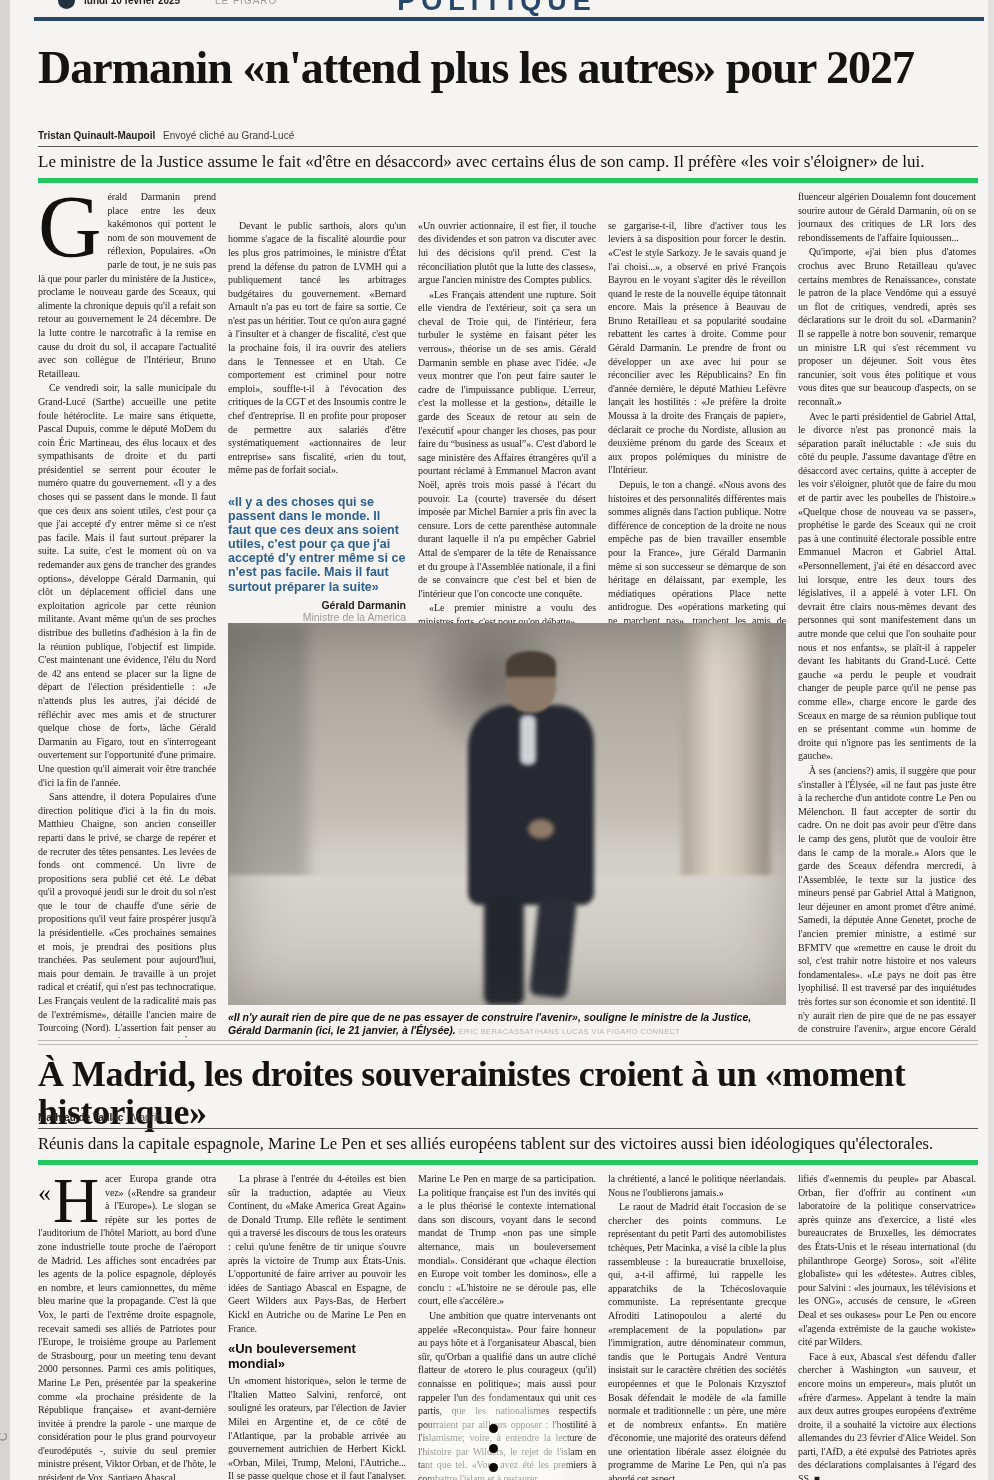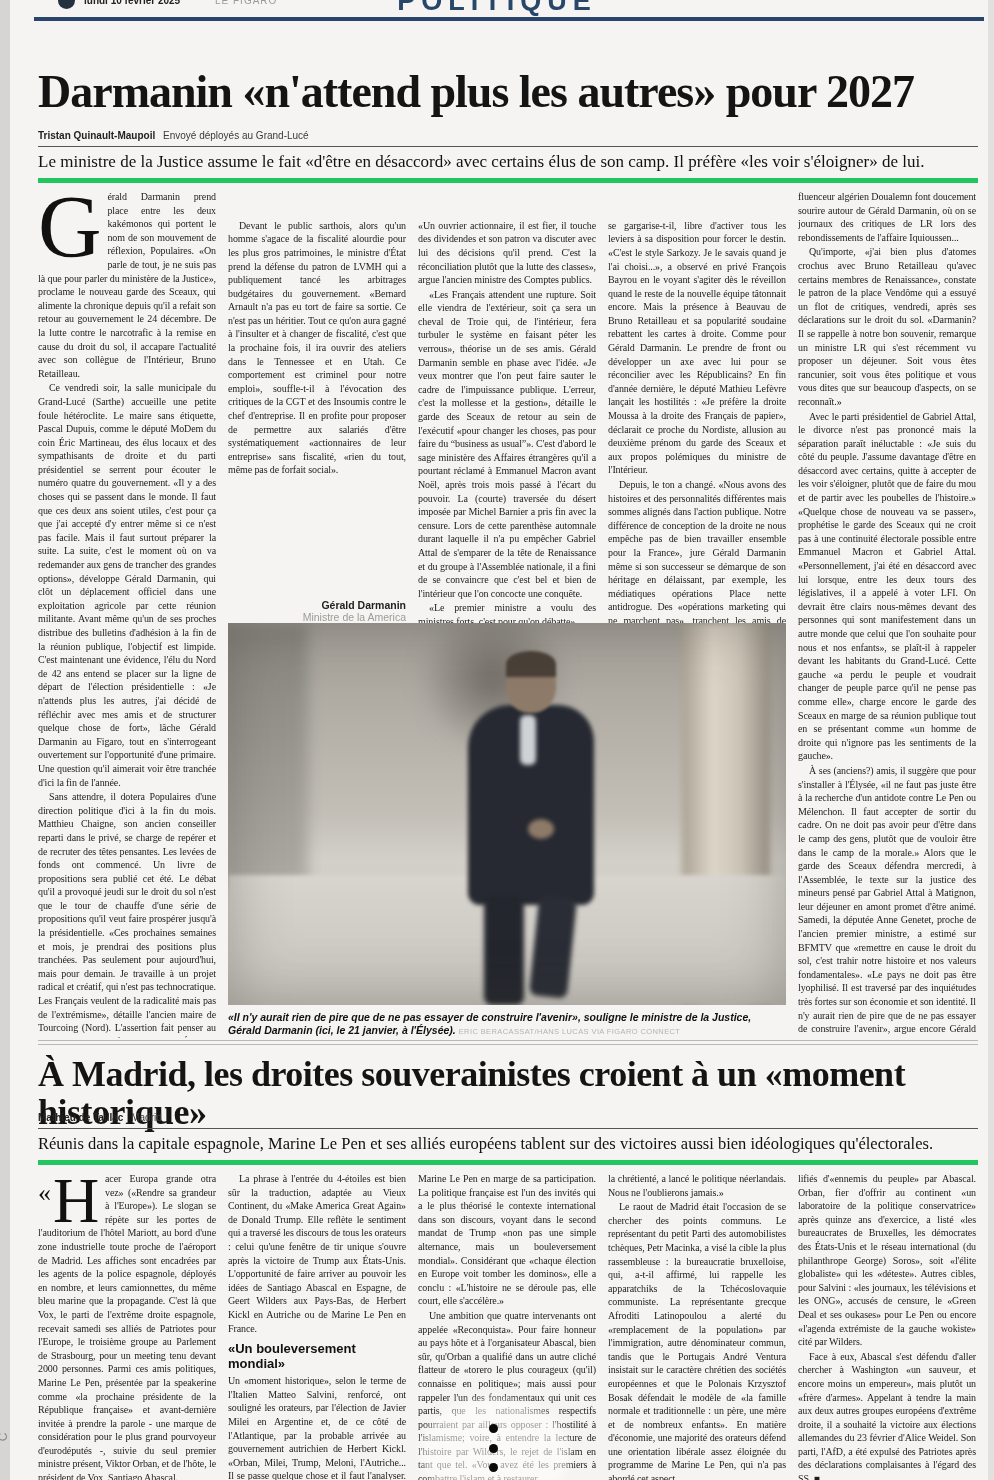--- a/index.html
+++ b/index.html
@@ -13,21 +13,21 @@
   .hdr-date{position:absolute;left:84px;top:-5px;font-family:"Liberation Sans",sans-serif;
             font-size:10px;font-weight:bold;color:#222;}
   .hdr-pub{position:absolute;left:215px;top:-5px;font-family:"Liberation Sans",sans-serif;
            font-size:10px;color:#9a9a98;letter-spacing:1px;}
   .hdr-section{position:absolute;left:0;right:0;top:-14px;text-align:center;
                font-family:"Liberation Sans",sans-serif;font-weight:bold;font-size:27px;
                color:#27466a;letter-spacing:6px;}
   .hdr-rule{position:absolute;left:34px;top:17px;width:950px;height:4px;background:#27466a;}
 
   
-  .a1-headline{position:absolute;left:38px;top:68px;width:940px;margin:0;
+  .a1-headline{position:absolute;left:38px;top:44px;width:940px;margin:0;
                font-size:46px;font-weight:bold;letter-spacing:-1px;color:#141414;line-height:1.05;}
   .byline{position:absolute;font-family:"Liberation Sans",sans-serif;font-size:10px;color:#222;}
   .a1-byline{left:38px;top:130px;}
   .byline b{font-weight:bold;}
   .byline .role{font-weight:normal;color:#3a3a3a;margin-left:5px;}
   .standfirst{position:absolute;left:38px;width:940px;border-top:1px solid #55544f;border-bottom:5px solid #22c55e;
               font-size:17px;color:#111;padding:5px 0 6px 0;}
   .a1-standfirst{top:146px;}
 
   .cols{position:absolute;left:38px;top:190px;width:940px;height:848px;display:flex;gap:12px;}
@@ -114,36 +114,37 @@
 
   <div class="hdr-badge"></div>
   <div class="hdr-date">lundi 10 février 2025</div>
   <div class="hdr-pub">LE FIGARO</div>
   <div class="hdr-section">POLITIQUE</div>
   <div class="hdr-rule"></div>
 
   <h1 class="a1-headline">Darmanin «n'attend plus les autres» pour 2027</h1>
   <div class="byline a1-byline">
     <b>Tristan Quinault-Maupoil</b>
-    <span class="role">Envoyé déployés au Grand-Lucé</span>
+    <span class="role">Envoyé cliché au Grand-Lucé</span>
   </div>
   <div class="standfirst a1-standfirst">Le ministre de la Justice assume le fait «d'être en désaccord» avec certains élus de son camp. Il préfère «les voir s'éloigner» de lui.</div>
 
   <div class="cols">
     <div class="col tall">
       <p><span class="dropcap">G</span><span>érald Darmanin prend place entre les deux kakémonos qui portent le nom de son mouvement de réflexion, Populaires. «On parle de tout, je ne suis pas là que pour parler du ministère de la Justice», proclame le nouveau garde des Sceaux, qui alimente la chronique depuis qu'il a refait son retour au gouvernement le 24 décembre. De la lutte contre le narcotrafic à la remise en cause du droit du sol, il accapare l'actualité avec son collègue de l'Intérieur, Bruno Retailleau.</span></p>
       <p class="ind">Ce vendredi soir, la salle municipale du Grand-Lucé (Sarthe) accueille une petite foule hétéroclite. Le maire sans étiquette, Pascal Dupuis, comme le député MoDem du coin Éric Martineau, des élus locaux et des sympathisants de droite et du parti présidentiel se serrent pour écouter le numéro quatre du gouvernement. «Il y a des choses qui se passent dans le monde. Il faut que ces deux ans soient utiles, c'est pour ça que j'ai accepté d'y entrer même si ce n'est pas facile. Mais il faut surtout préparer la suite. La suite, c'est le moment où on va redemander aux gens de trancher des grandes options», développe Gérald Darmanin, qui clôt un déplacement officiel dans une exploitation agricole par cette réunion militante. Avant même qu'un de ses proches distribue des bulletins d'adhésion à la fin de la réunion publique, l'objectif est limpide. C'est maintenant une évidence, l'élu du Nord de 42 ans entend se placer sur la ligne de départ de l'élection présidentielle : «Je n'attends plus les autres, j'ai décidé de réfléchir avec mes amis et de structurer quelque chose de fort», lâche Gérald Darmanin au Figaro, tout en s'interrogeant ouvertement sur l'opportunité d'une primaire. Une question qu'il aimerait voir être tranchée d'ici la fin de l'année.</p>
       <p class="ind">Sans attendre, il dotera Populaires d'une direction politique d'ici à la fin du mois. Matthieu Chaigne, son ancien conseiller reparti dans le privé, se charge de repérer et de recruter des têtes pensantes. Les levées de fonds ont commencé. Un livre de propositions sera publié cet été. Le débat qu'il a provoqué jeudi sur le droit du sol n'est que le tour de chauffe d'une série de propositions qu'il veut faire prospérer jusqu'à la présidentielle. «Ces prochaines semaines et mois, je prendrai des positions plus tranchées. Pas seulement pour aujourd'hui, mais pour demain. Je travaille à un projet radical et créatif, qui n'est pas technocratique. Les Français veulent de la radicalité mais pas de l'extrémisme», détaille l'ancien maire de Tourcoing (Nord). L'assertion fait penser au programme «massif» promis par Édouard Philippe, que Gérald Darmanin semble lassé d'attendre.</p>
     </div>
 
     <div class="mid">
       <div class="mid-top">
         <div class="col flexcol">
           <p class="grow ind">Devant le public sarthois, alors qu'un homme s'agace de la fiscalité alourdie pour les plus gros patrimoines, le ministre d'État prend la défense du patron de LVMH qui a publiquement tancé les arbitrages budgétaires du gouvernement. «Bernard Arnault n'a pas eu tort de faire sa sortie. Ce n'est pas un héritier. Tout ce qu'on aura gagné à l'insulter et à changer de fiscalité, c'est que la prochaine fois, il ira ouvrir des ateliers dans le Tennessee et en Utah. Ce comportement est criminel pour notre emploi», souffle-t-il à l'évocation des critiques de la CGT et des Insoumis contre le chef d'entreprise. Il en profite pour proposer de permettre aux salariés d'être systématiquement «actionnaires de leur entreprise» sans fiscalité, «rien du tout, même pas de forfait social».</p>
           <div class="pullquote">
+            <div class="pq-text">«Il y a des choses qui se passent dans le monde. Il faut que ces deux ans soient utiles, c'est pour ça que j'ai accepté d'y entrer même si ce n'est pas facile. Mais il faut surtout préparer la suite»</div>
             <div class="pq-author">Gérald Darmanin</div>
             <div class="pq-role">Ministre de la America</div>
           </div>
         </div>
         <div class="col" style="height:404px">
           <p>«Un ouvrier actionnaire, il est fier, il touche des dividendes et son patron va discuter avec lui des décisions qu'il prend. C'est la réconciliation plutôt que la lutte des classes», argue l'ancien ministre des Comptes publics.</p>
           <p class="ind">«Les Français attendent une rupture. Soit elle viendra de l'extérieur, soit ça sera un cheval de Troie qui, de l'intérieur, fera turbuler le système en faisant péter les verrous», théorise un de ses amis. Gérald Darmanin semble en phase avec l'idée. «Je veux montrer que l'on peut faire sauter le cadre de l'impuissance publique. L'erreur, c'est la mollesse et la gestion», détaille le garde des Sceaux de retour au sein de l'exécutif «pour changer les choses, pas pour faire du “business as usual”». C'est d'abord le sage ministère des Affaires étrangères qu'il a pourtant réclamé à Emmanuel Macron avant Noël, après trois mois passé à l'écart du pouvoir. La (courte) traversée du désert imposée par Michel Barnier a pris fin avec la censure. Lors de cette parenthèse automnale durant laquelle il n'a pu empêcher Gabriel Attal de s'emparer de la tête de Renaissance et du groupe à l'Assemblée nationale, il a fini de se convaincre que c'est bel et bien de l'intérieur que l'on concocte une conquête.</p>
           <p class="ind">«Le premier ministre a voulu des ministres forts, c'est pour qu'on débatte»,</p>
         </div>
         <div class="col" style="height:404px">

